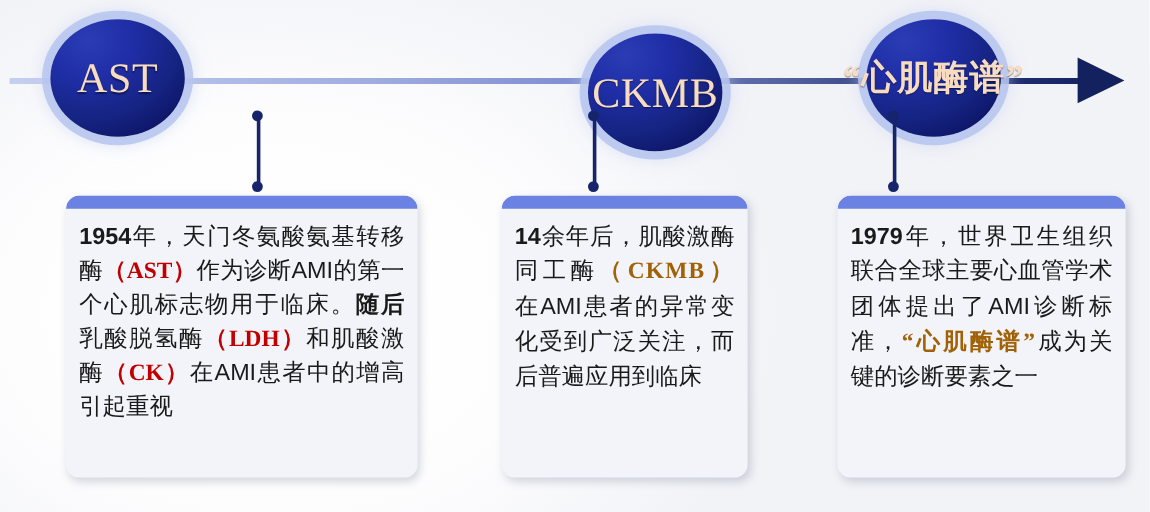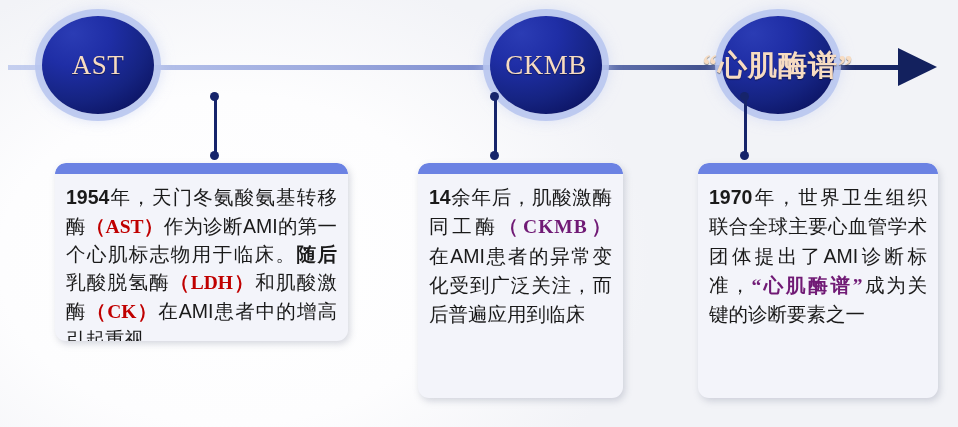--- a/index.html
+++ b/index.html
@@ -71,31 +71,31 @@
     overflow: visible;
   }
   .node-label {
     font-family: "Liberation Serif", serif;
     color: #f7dcc2;
     white-space: nowrap;
     text-shadow: 0 1px 1px rgba(0,0,0,0.45);
     letter-spacing: 0.5px;
     line-height: 1;
   }
-  .node-label.latin { font-size: 27px; }
+  .node-label.latin { font-size: 35px; }
   .node-label.cjk {
     font-size: 29px;
     font-weight: bold;
     letter-spacing: 1px;
     font-family: "Liberation Serif", "DejaVu Serif", serif;
   }
 
   #node-0 { left: 42px;  top: 16px; width: 112px; height: 98px; }
   #node-1 { left: 265px; top: 16px; width: 112px; height: 98px; }
-  #node-2 { left: 490px; top: 16px; width: 112px; height: 98px; }
+  #node-2 { left: 490px; top: 28px; width: 112px; height: 98px; }
   #node-3 { left: 722px; top: 16px; width: 112px; height: 98px; }
 
   
   .connector {
     position: absolute;
     width: 10px;
   }
   .connector .stem {
     position: absolute;
     left: 4px;
@@ -140,24 +140,24 @@
     font-size: 19.5px;
     line-height: 1.44;
     color: #1a1a1a;
     text-align: justify;
     text-justify: inter-ideograph;
     word-break: break-all;
   }
   .card-body .b   { font-weight: bold; font-family: "Liberation Sans", sans-serif; }
   .card-body .bk  { font-weight: bold; }
   .card-body .red { color: #c00000; font-weight: bold; }
-  .card-body .red-serif { color: #701a75; font-weight: bold; letter-spacing: 1px; }
+  .card-body .red-serif { color: #a16207; font-weight: bold; letter-spacing: 1px; }
   .card-body .sans { font-family: "Liberation Sans", sans-serif; }
 
-  #card-0 { left: 55px;  top: 163px; width: 293px; height: 178px; }
+  #card-0 { left: 55px;  top: 163px; width: 293px; height: 235px; }
   #card-1 { left: 418px; top: 163px; width: 205px; height: 235px; }
   #card-2 { left: 698px; top: 163px; width: 240px; height: 235px; }
 
   #card-1 .card-body { font-size: 19.5px; line-height: 1.5; }
   #card-2 .card-body { font-size: 19.5px; line-height: 1.5; }
 </style>
 </head>
 <body>
 
 <div id="stage">
@@ -196,16 +196,16 @@
     <div class="card-body"><span class="b">1954</span><span>年，天门冬氨酸氨基转移酶</span><span class="red">（AST）</span><span>作为诊断</span><span class="sans">AMI</span><span>的第一个心肌标志物用于临床。</span><span class="bk">随后</span><span>乳酸脱氢酶</span><span class="red">（LDH）</span><span>和肌酸激酶</span><span class="red">（CK）</span><span>在</span><span class="sans">AMI</span><span>患者中的增高引起重视</span></div>
   </div>
 
   <div class="card" id="card-1" style="background: rgb(243, 244, 250);">
     <div class="card-bar" style="background: rgb(107, 130, 227);"></div>
     <div class="card-body"><span class="b">14</span><span>余年后，肌酸激酶同工酶</span><span class="red-serif">（CKMB）</span><span>在</span><span class="sans">AMI</span><span>患者的异常变化受到广泛关注，而后普遍应用到临床</span></div>
   </div>
 
   <div class="card" id="card-2" style="background: rgb(243, 244, 250);">
     <div class="card-bar" style="background: rgb(107, 130, 227);"></div>
-    <div class="card-body"><span class="b">1970</span><span>年，世界卫生组织联合全球主要心血管学术团体提出了</span><span class="sans">AMI</span><span>诊断标准，</span><span class="red-serif">“心肌酶谱”</span><span>成为关键的诊断要素之一</span></div>
+    <div class="card-body"><span class="b">1979</span><span>年，世界卫生组织联合全球主要心血管学术团体提出了</span><span class="sans">AMI</span><span>诊断标准，</span><span class="red-serif">“心肌酶谱”</span><span>成为关键的诊断要素之一</span></div>
   </div>
 
 </div>
 
 </body></html>

